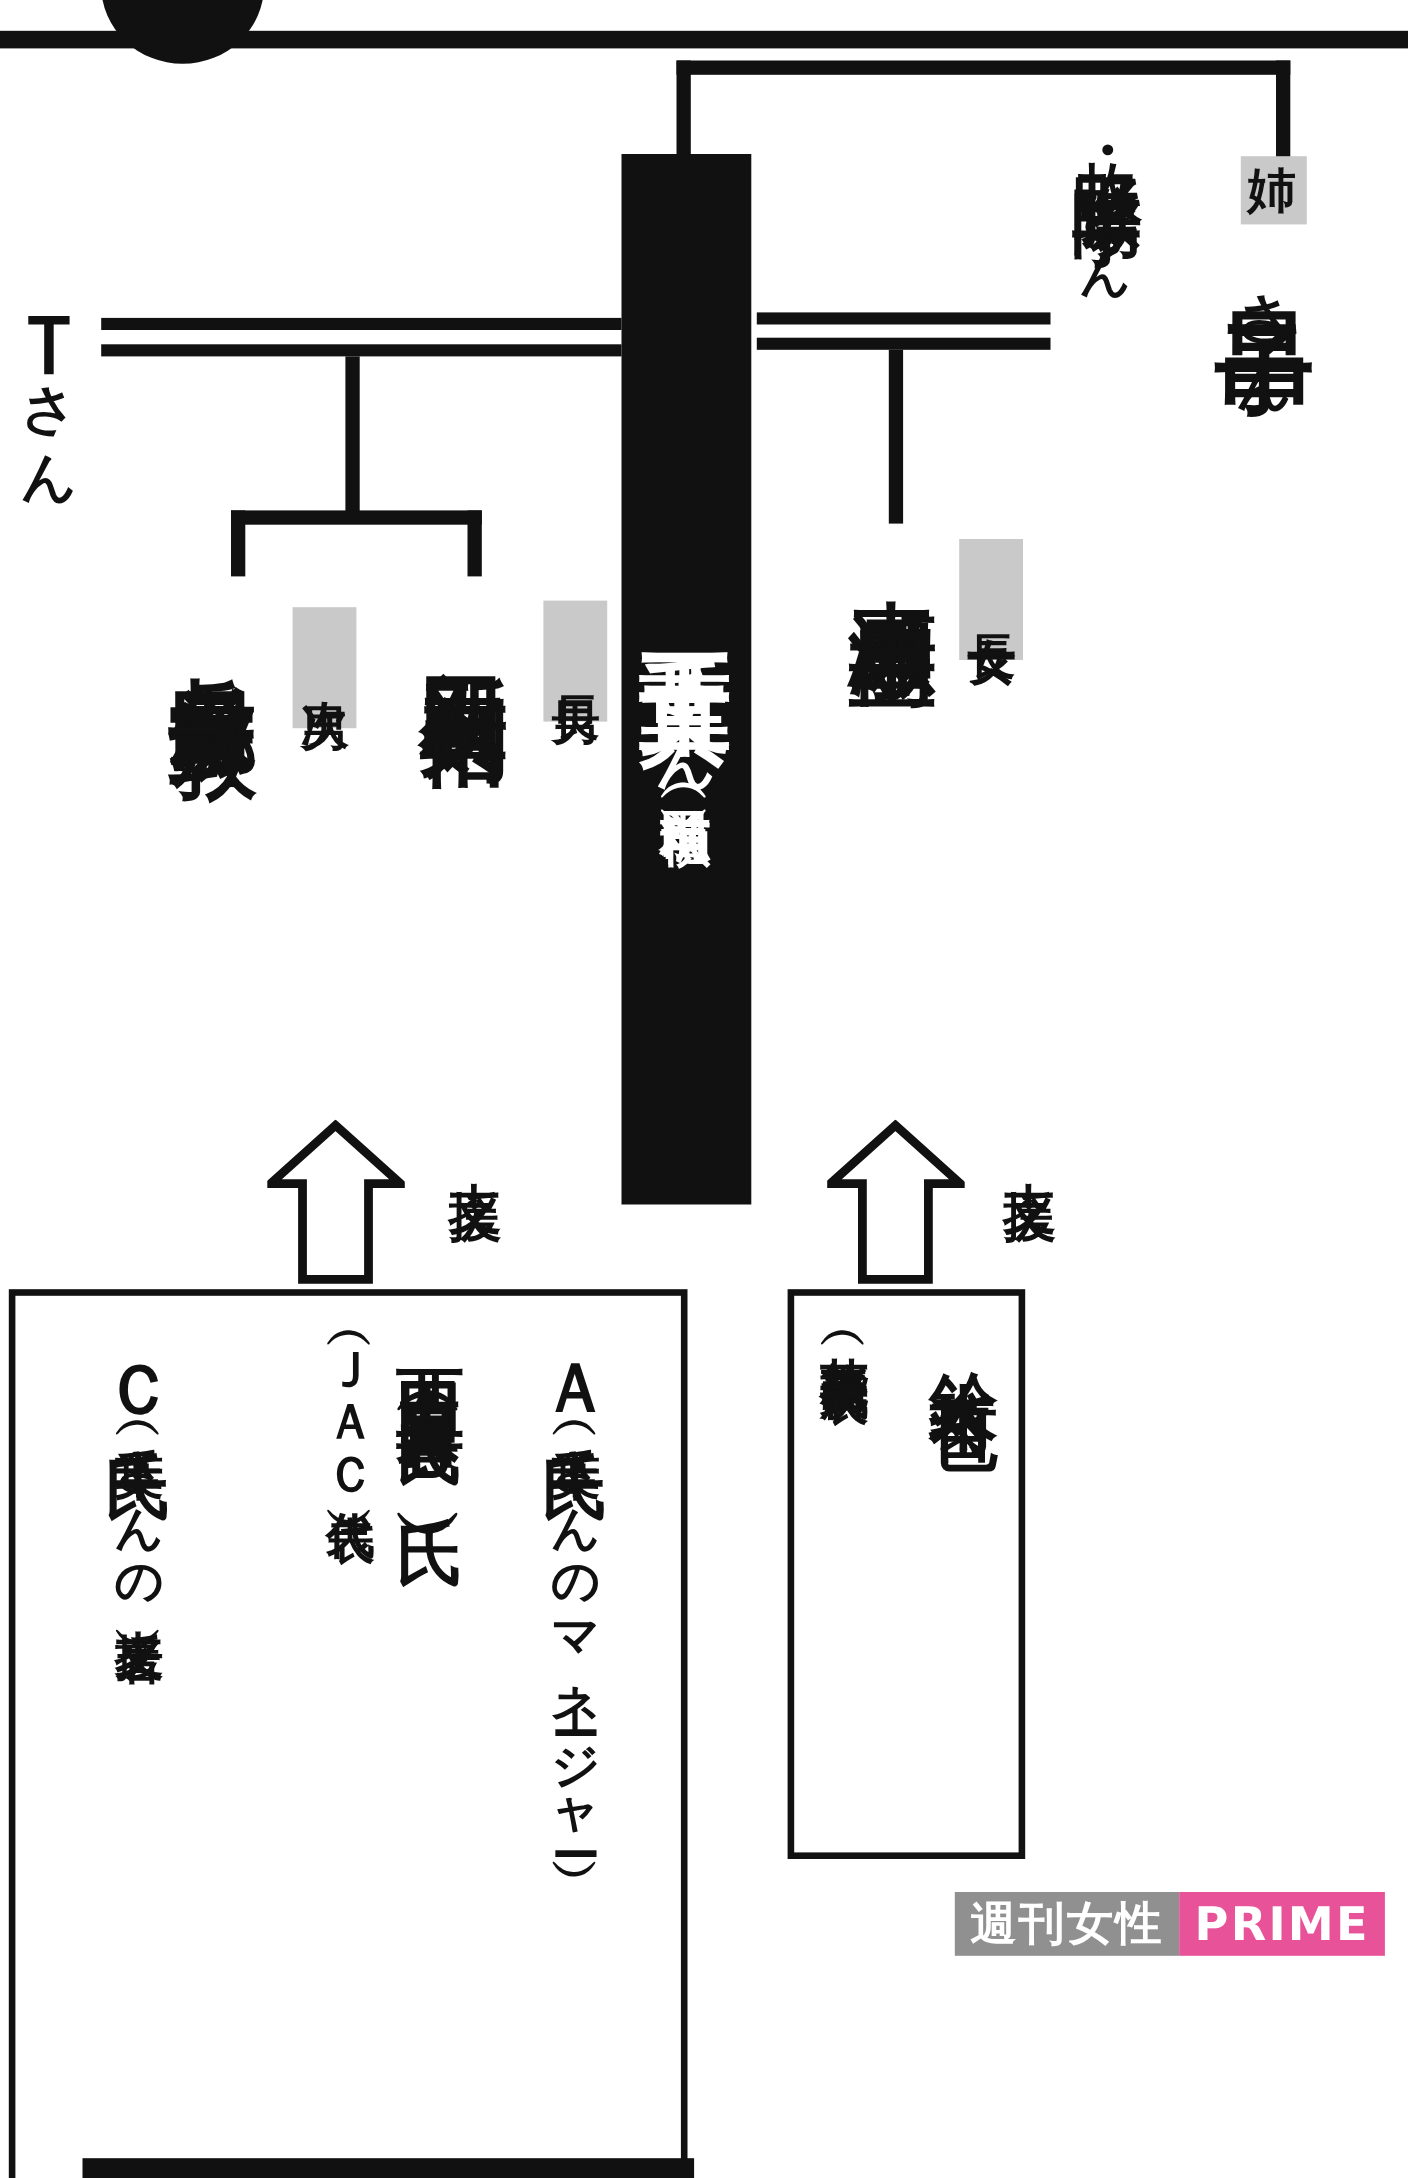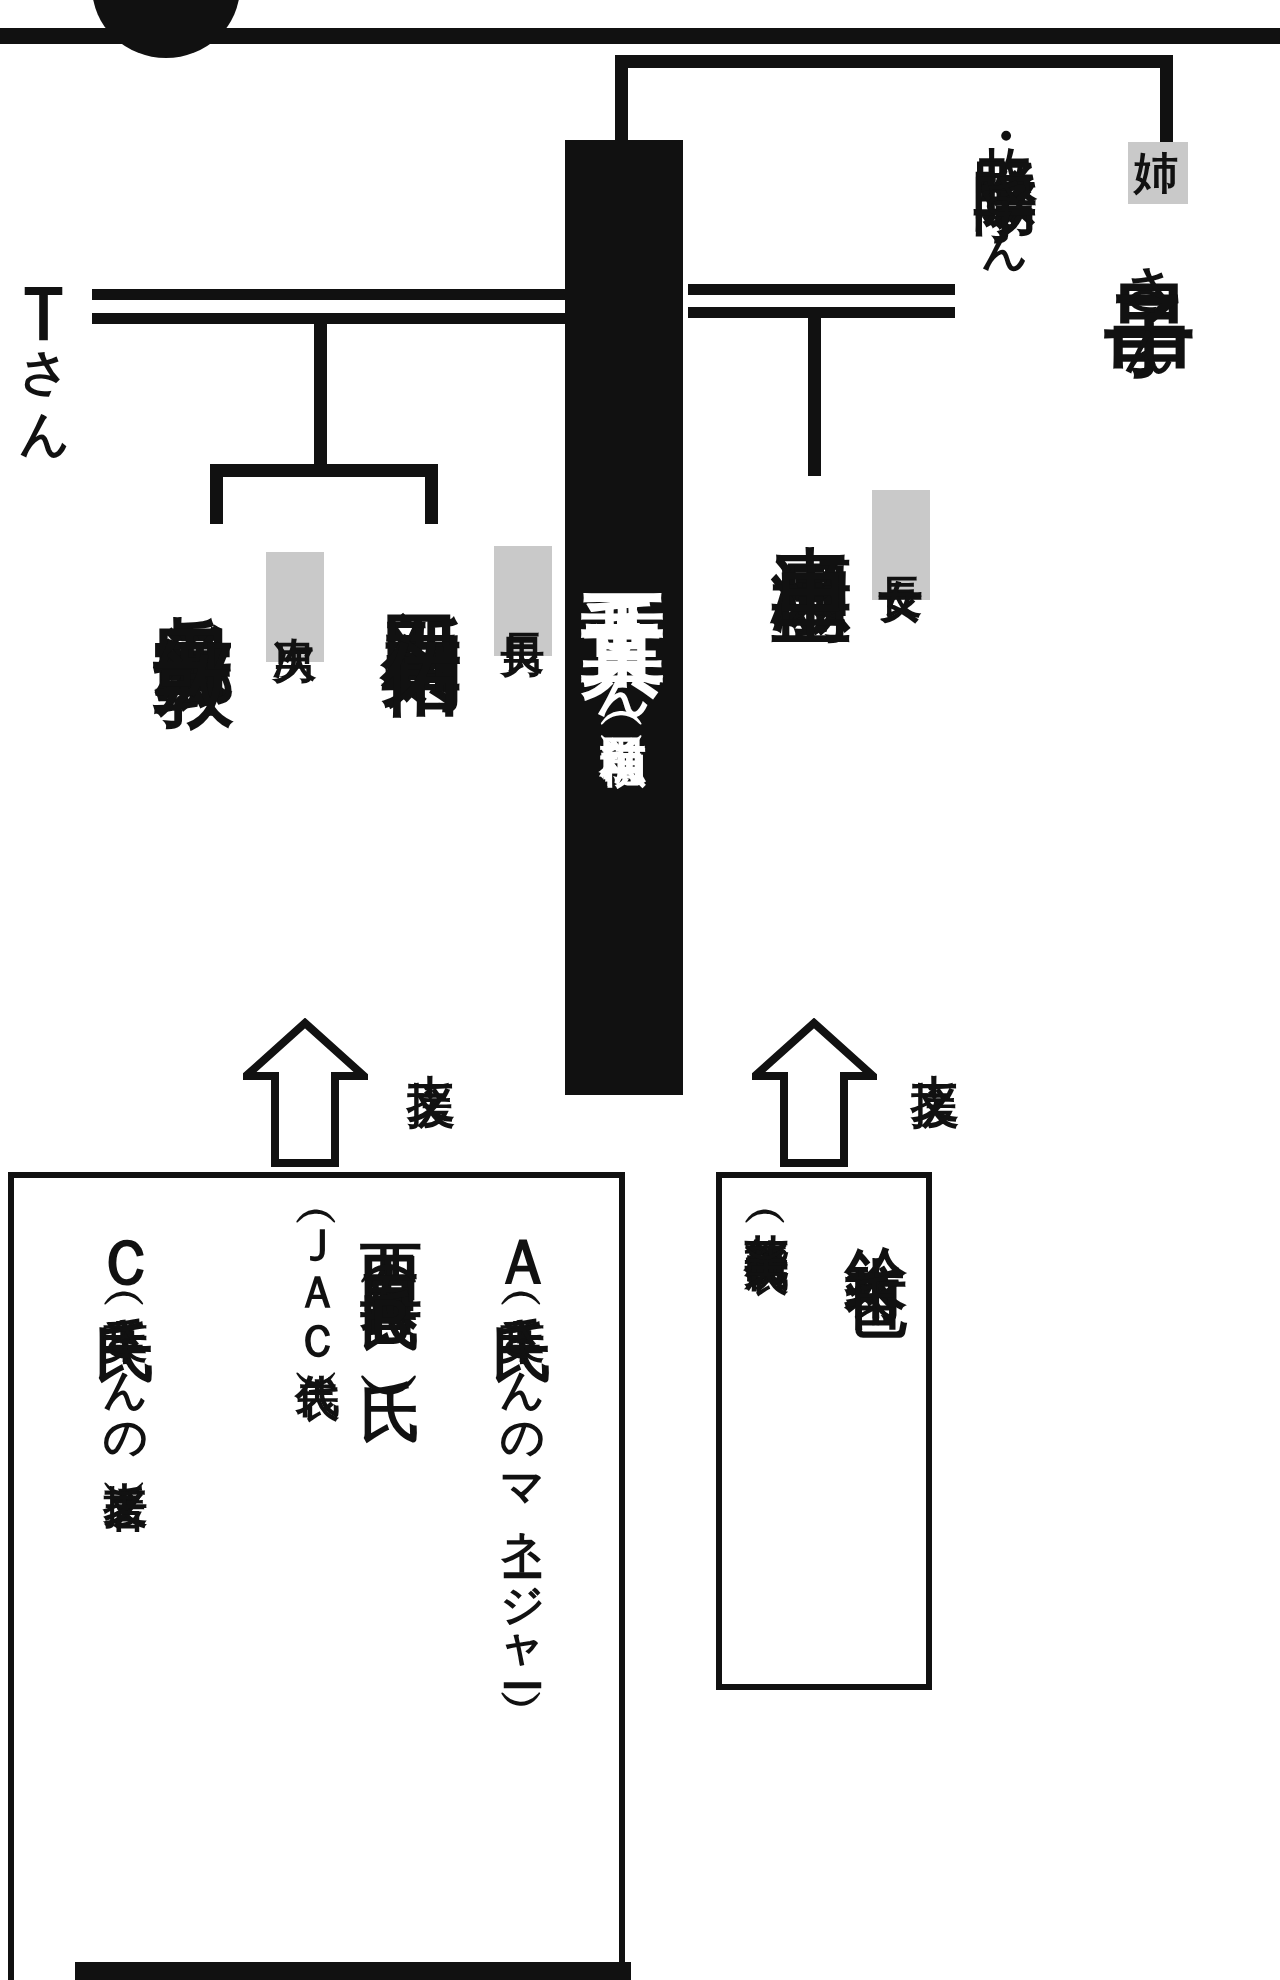--- a/index.html
+++ b/index.html
@@ -106,14 +106,18 @@
     <div class="v abs desc" style="left:282px; top:18px;"><span>（ＪＡＣ代表）</span></div>
     <div class="v abs" style="left:81px; top:18px;"><span class="big-name">Ｃ氏</span><span class="desc">（千葉さんの支援者）</span></div>
   </div>
   <div class="line" style="left:75px; top:1962px; width:556px; height:18px;"></div>
 
   <div class="box" style="left:716px; top:1172px; width:216px; height:518px;">
     <div class="v abs" style="left:123px; top:18px;"><span class="big-name">鈴木哲也</span><span style="font-size:46px; letter-spacing:2px;">氏</span></div>
     <div class="v abs desc" style="left:23px; top:18px;"><span>（芸能事務所代表）</span></div>
   </div>
 
+  <div class="wm" style="left:868px; top:1720px; height:58px;">
+    <span class="wm-gray">週刊女性</span>
+    <span class="wm-pink">PRIME</span>
+  </div>
 
 </div>
 
 </body></html>

